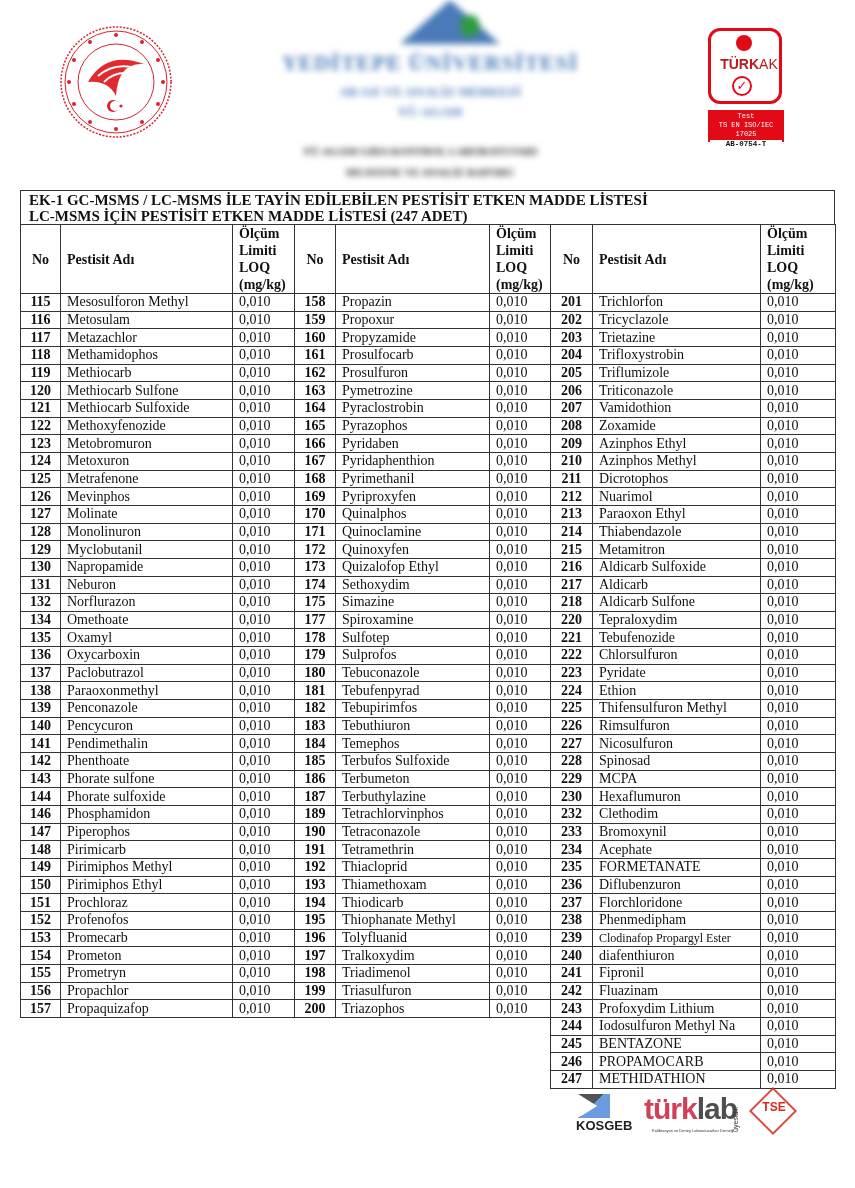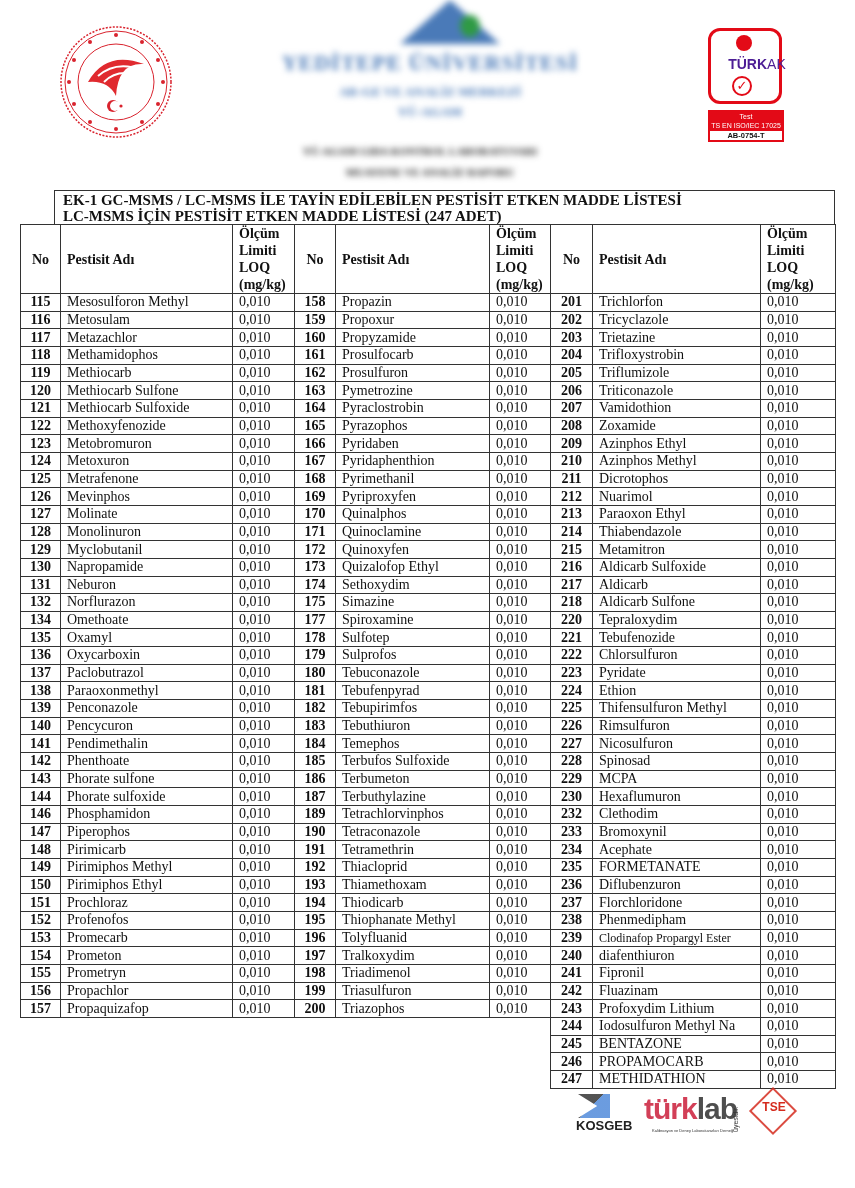--- a/index.html
+++ b/index.html
@@ -9,28 +9,28 @@
   .hdr-center .tri { position:absolute; left:150px; top:0; width:0; height:0; border-left:50px solid transparent; border-right:50px solid transparent; border-bottom:44px solid #4a7ab8; margin-left:-10px; }
   .hdr-center .globe { position:absolute; left:200px; top:15px; width:20px; height:22px; border-radius:50%; background:#2f9a45; }
   .hdr-center .uni { position:absolute; left:0; width:340px; top:50px; font-size:22px; font-weight:bold; color:#4a7ab8; letter-spacing:1px; }
   .hdr-center .sub1 { position:absolute; left:0; width:340px; top:84px; font-size:13px; font-weight:bold; color:#4a7ab8; }
   .hdr-center .sub2 { position:absolute; left:0; width:340px; top:104px; font-size:13px; font-weight:bold; color:#4a7ab8; }
   .hdr-center .lab1 { position:absolute; left:-10px; width:340px; top:145px; font-size:11px; font-weight:bold; color:#222; }
   .hdr-center .lab2 { position:absolute; left:0; width:340px; top:166px; font-size:11px; font-weight:bold; color:#222; }
   .hdr-logo-right { position:absolute; left:706px; top:26px; width:82px; height:118px; }
   .tk-box { position:absolute; left:2px; top:2px; width:74px; height:76px; border:3px solid #e30a17; border-radius:12px; box-sizing:border-box; }
   .tk-moon { position:absolute; left:30px; top:9px; width:16px; height:16px; border-radius:50%; background:#e30a17; }
-  .tk-text { position:absolute; left:12px; top:30px; width:78px; text-align:center; font-family:"Liberation Sans", sans-serif; font-weight:bold; font-size:14px; color:#4c1d95; }
+  .tk-text { position:absolute; left:4px; top:30px; width:78px; text-align:center; font-family:"Liberation Sans", sans-serif; font-weight:bold; font-size:14px; color:#b91c1c; }
   .tk-text .ak { font-weight:normal; }
   .tk-check { position:absolute; left:26px; top:50px; width:20px; height:20px; border:2px solid #e30a17; border-radius:50%; box-sizing:border-box; color:#e30a17; font-size:13px; line-height:16px; text-align:center; font-family:"DejaVu Sans", sans-serif; }
-  .tk-band { position:absolute; left:2px; top:84px; width:76px; height:32px; background:#e30a17; color:#fff; font-family:Liberation Sans, sans-serif; font-size:7px; text-align:center; line-height:9px; padding-top:2px; box-sizing:border-box; }
+  .tk-band { position:absolute; left:2px; top:84px; width:76px; height:32px; background:#e30a17; color:#fff; font-family:Liberation Mono, monospace; font-size:7px; text-align:center; line-height:9px; padding-top:2px; box-sizing:border-box; }
   .tk-code { display:block; background:#fff; color:#111; font-weight:bold; margin:1px 2px 0 2px; font-size:7.5px; line-height:9px; }
 
   .doc { position:absolute; left:20px; top:190px; width:815px; }
-  .title { border:1px solid #333; border-bottom:none; height:34px; box-sizing:border-box; padding:1px 8px; font-weight:bold; font-size:15px; line-height:16px;margin-left:34px; }
+  .title { border:1px solid #333; border-bottom:none; height:34px; box-sizing:border-box; padding:1px 8px; font-weight:bold; font-size:15px; line-height:16px; }
   table { border-collapse:collapse; table-layout:fixed; position:absolute; left:20px; top:224px; }
   td, th { border:1px solid #333; padding:0 6px; font-size:14px; height:17.67px; line-height:16px; box-sizing:border-box; white-space:nowrap; overflow:hidden; }
   th { font-weight:bold; text-align:left; height:69px; font-size:14px; line-height:17px; vertical-align:middle; }
   td.no { font-weight:bold; text-align:center; padding:0; }
   th.no { text-align:center; padding:0;margin-left:22px; }
   td.small { font-size:12px; }
   td.empty { border:none; }
   .footer-logos { position:absolute; left:560px; top:1090px; width:240px; height:48px; pointer-events:none; }
   .kosgeb { position:absolute; left:8px; top:0; width:60px; height:44px; }
   .kosgeb .mark { position:absolute; left:10px; top:4px; width:32px; height:24px; background:linear-gradient(135deg,#1a1a1a 0 45%, #3a7bd5 45% 100%); opacity:0.75; clip-path:polygon(0 0,60% 50%,0 100%,100% 100%,100% 0); }

